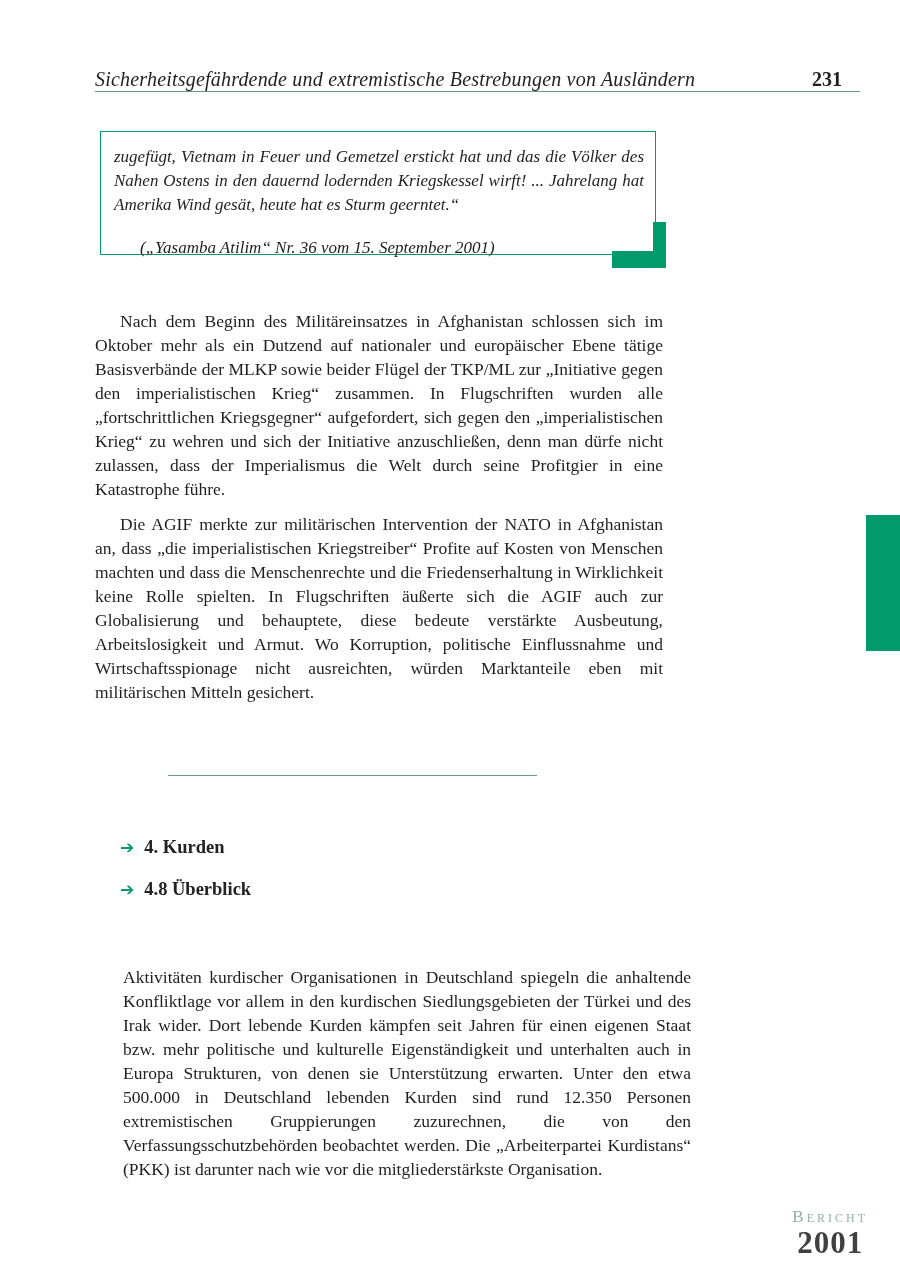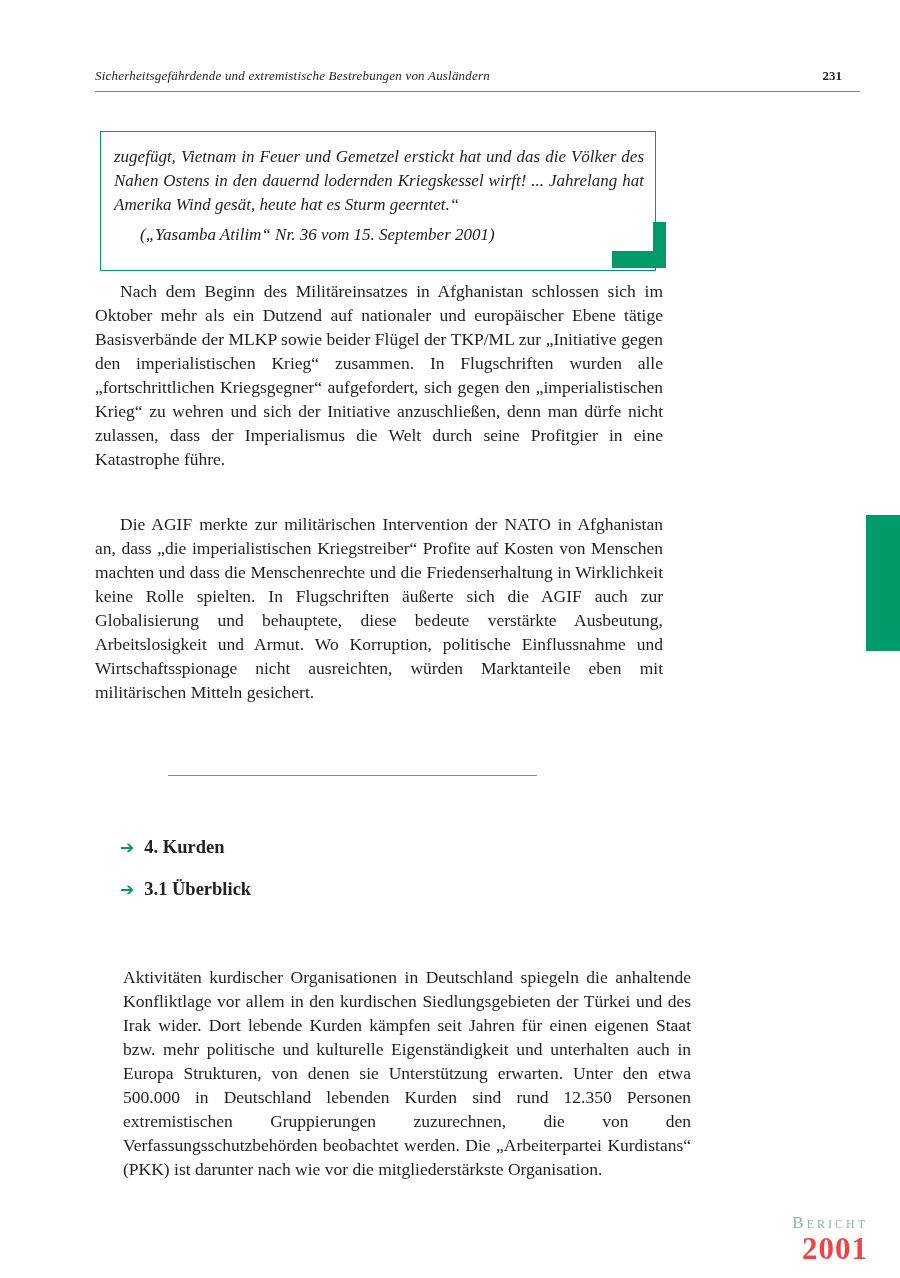--- a/index.html
+++ b/index.html
@@ -12,54 +12,54 @@
     margin:0 auto;
     background:#ffffff;
     color:#1f1f1f;
     overflow:hidden;
   }
 
   
   .running-header {
     position:absolute; top:68px; left:95px; width:765px;
     display:flex; justify-content:space-between; align-items:baseline;
-    font-size:13px;
+    font-size:20px;
   }
   .running-title { font-style:italic; letter-spacing:0.2px; }
   .page-number { font-weight:bold; margin-right:18px; }
   .header-rule {
     position:absolute; top:91px; left:95px; width:765px; height:1px;
     background:#69998b;
   }
 
   
   .quote-box {
-    position:absolute; left:100px; top:131px; width:556px; height:140px;
+    position:absolute; left:100px; top:131px; width:556px; height:124px;
     border:1px solid #009a6b;
     padding:13px 11px 10px 13px;
     font-style:italic; font-size:17px; line-height:1.42;
     text-align:justify;
   }
-  .quote-source { margin-top:6px; padding-left:26px; text-align:left; }
+  .quote-source { margin-top:19px; padding-left:26px; text-align:left; }
   .corner-vert {
     position:absolute; left:653px; top:222px; width:13px; height:46px;
     background:#009a6b;
   }
   .corner-horz {
     position:absolute; left:612px; top:251px; width:54px; height:17px;
     background:#009a6b;
   }
 
   
   .body-text {
     position:absolute; left:95px; width:568px;
     font-size:17.5px; line-height:24px; text-align:justify;
   }
   .indent { text-indent:25px; }
-  .p1 { top:279px; }
+  .p1 { top:309px; }
   .p2 { top:512px; }
   .p3 { top:965px;margin-left:28px; }
 
   .mid-rule {
     position:absolute; top:775px; left:168px; width:369px; height:1px;
     background:#69998b;
   }
 
   
   .section-heading {
@@ -75,29 +75,29 @@
   }
 
   
   .side-tab {
     position:absolute; right:0; top:515px; width:34px; height:136px;
     background:#009a6b;
   }
 
   
   .footer-logo {
-    position:absolute; right:32px; bottom:14px; text-align:right; line-height:1;
+    position:absolute; right:32px; bottom:20px; text-align:center; line-height:1;
   }
   .footer-label {
     font-variant:small-caps; letter-spacing:3px;
     font-size:17px; color:#8fb3a9;
   }
   .footer-year {
     font-size:31px; font-weight:bold; letter-spacing:1px;
-    color:#ef4444; margin-top:2px;
+    color:#404040; margin-top:2px;
   }
 </style>
 </head>
 <body>
 
 <div class="page">
 
   <div class="running-header">
     <span class="running-title">Sicherheitsgefährdende und extremistische Bestrebungen von Ausländern</span>
     <span class="page-number">231</span>
@@ -117,21 +117,21 @@
 
   <div class="mid-rule"></div>
 
   <div class="section-heading h1">
     <span class="arrow">➔</span>
     <span>4. Kurden</span>
   </div>
 
   <div class="section-heading h2">
     <span class="arrow">➔</span>
-    <span>3.1 Überblick</span>
+    <span>4.8 Überblick</span>
   </div>
 
   <p class="body-text p3">Aktivitäten kurdischer Organisationen in Deutschland spiegeln die anhaltende Konfliktlage vor allem in den kurdischen Siedlungsgebieten der Türkei und des Irak wider. Dort lebende Kurden kämpfen seit Jahren für einen eigenen Staat bzw. mehr politische und kulturelle Eigenständigkeit und unterhalten auch in Europa Strukturen, von denen sie Unterstützung erwarten. Unter den etwa 500.000 in Deutschland lebenden Kurden sind rund 12.350 Personen extremistischen Gruppierungen zuzurechnen, die von den Verfassungsschutzbehörden beobachtet werden. Die „Arbeiterpartei Kurdistans“ (PKK) ist darunter nach wie vor die mitgliederstärkste Organisation.</p>
 
   <div class="side-tab"></div>
 
   <div class="footer-logo">
     <div class="footer-label">Bericht</div>
     <div class="footer-year">2001</div>
   </div>

